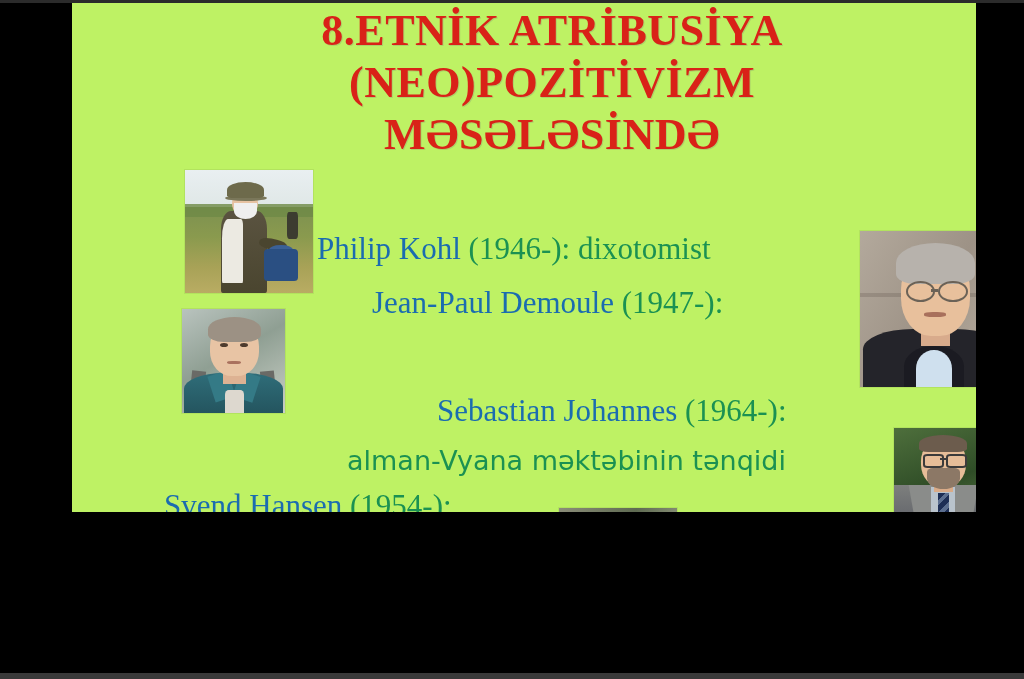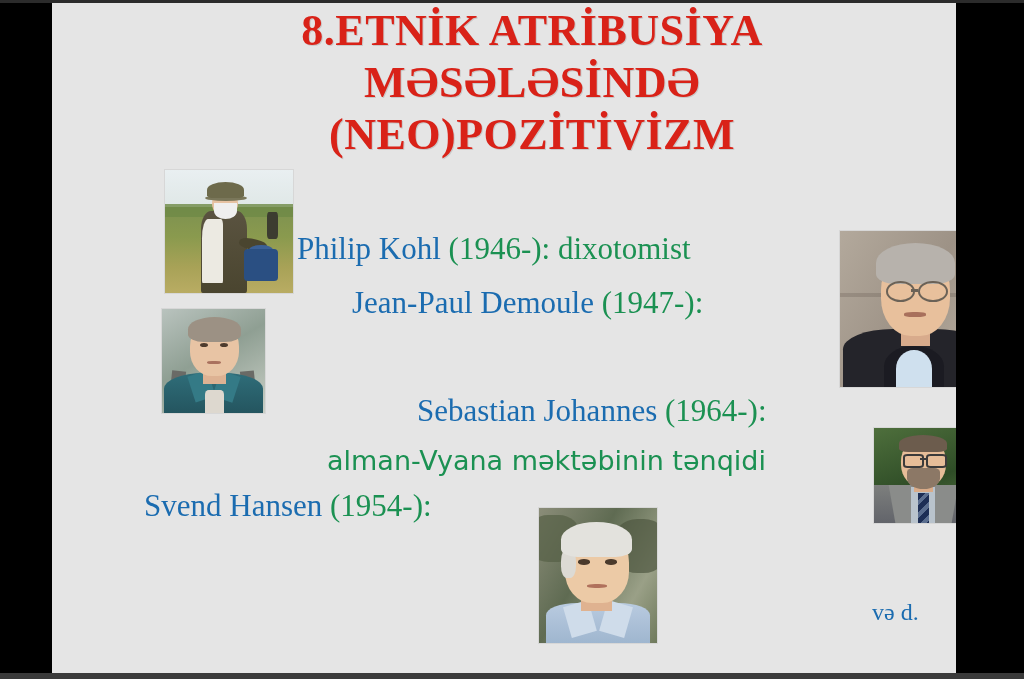--- a/index.html
+++ b/index.html
@@ -12,25 +12,25 @@
     position: relative;
     width: 1024px;
     height: 679px;
     background: #000000;
     overflow: hidden;
     font-family: "Liberation Serif", serif;
   }
   
   #slide-canvas {
     position: absolute;
-    left: 52px;
+    left: 72px;
     top: 3px;
     width: 904px;
-    height: 670px;
-    background: #e5e5e5;
+    height: 509px;
+    background: #bef264;
     overflow: hidden;
   }
   #top-edge-line {
     position: absolute;
     left: 0; top: 0;
     width: 1024px; height: 3px;
     background: #2b2b2b;
   }
   #bottom-edge-line {
     position: absolute;
@@ -249,22 +249,22 @@
 
 <div id="slide-root">
 
   <div id="left-bar"></div>
   <div id="right-bar"></div>
 
   <div id="slide-canvas">
 
     <div id="title-block">
       <span class="tline" id="title-line-1">8.ETNİK ATRİBUSİYA</span>
+      <span class="tline" id="title-line-3">(NEO)POZİTİVİZM</span>
       <span class="tline" id="title-line-2">MƏSƏLƏSİNDƏ</span>
-      <span class="tline" id="title-line-3">(NEO)POZİTİVİZM</span>
     </div>
 
     <div class="photo" id="photo-kohl">
       <div class="layer sky"></div>
       <div class="layer field"></div>
       <div class="layer grassfar"></div>
       <div class="layer post"></div>
       <div class="layer body"></div>
       <div class="layer shirt"></div>
       <div class="layer arm"></div>

